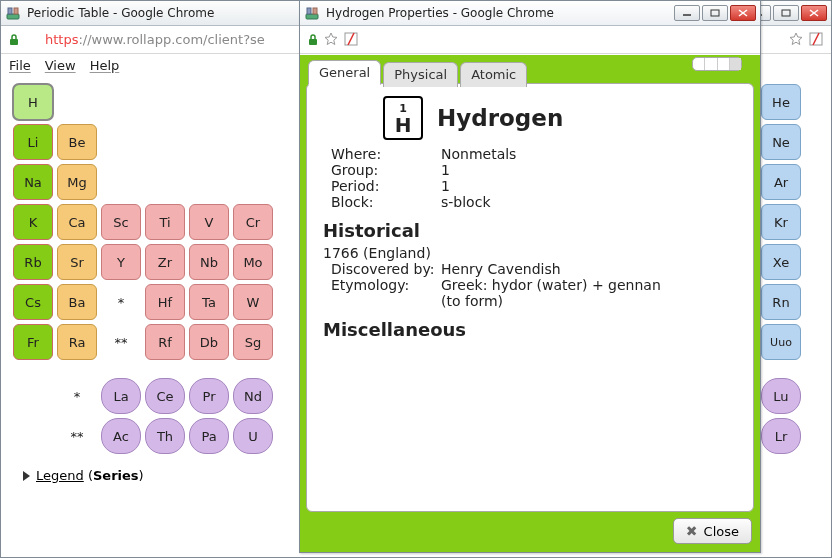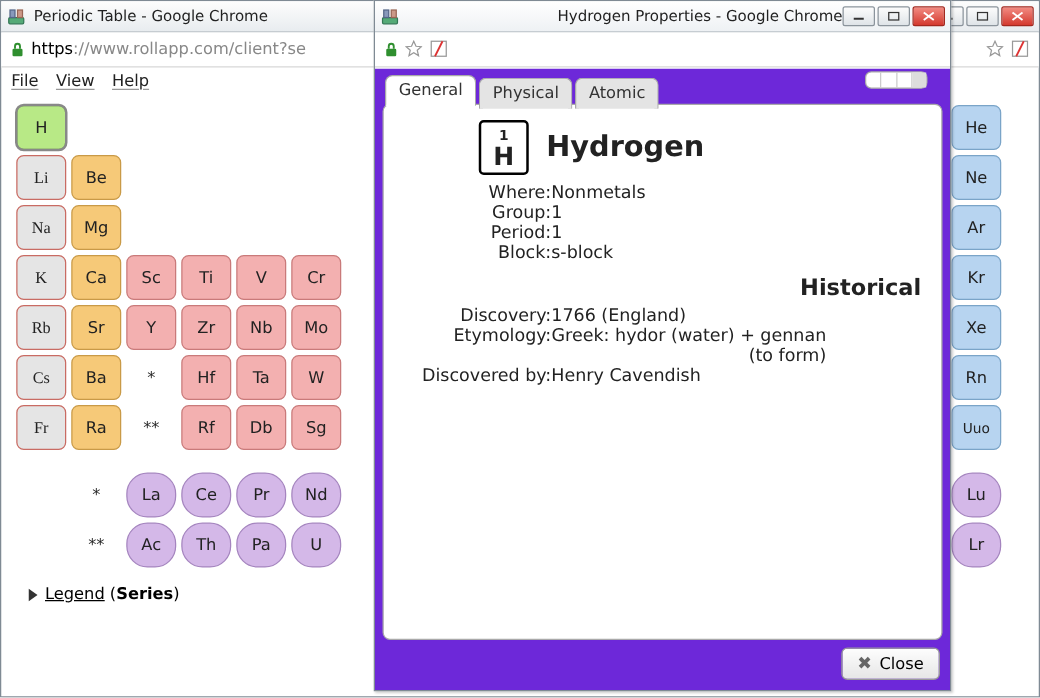--- a/index.html
+++ b/index.html
@@ -1,60 +1,60 @@
 <!DOCTYPE html>
 <html><head>
 <meta charset="utf-8">
 <style>
   * { box-sizing: border-box; font-family: "DejaVu Sans", "Liberation Sans", Arial, sans-serif; }
   body { margin:0; padding:0; width:832px; height:558px; background:#fff; overflow:hidden; position:relative; }
 
   
   .win { position:absolute; border:1px solid #7f8a94; background:#fff; box-shadow:1px 1px 2px rgba(0,0,0,.2); }
   .win.main { left:0; top:0; width:832px; height:558px; }
-  .win.popup { left:299px; top:0; width:462px; height:553px; border-radius:0;text-align:right; }
+  .win.popup { left:299px; top:0; width:462px; height:553px; border-radius:0; }
 
   .titlebar { height:25px; background:linear-gradient(#fdfdfd,#e8ecef); border-bottom:1px solid #b5bdc4; display:flex; align-items:center; padding:0 4px; font-size:12px; color:#222; }
   .win.popup .titlebar { background:linear-gradient(#fff,#eef1f4); }
   .titlebar .favicon { width:16px; height:16px; margin-right:6px; display:inline-flex; align-items:center; justify-content:center; }
   .titlebar .title { flex:1; white-space:nowrap; overflow:hidden; text-overflow:ellipsis; }
   .winbtns { display:flex; gap:2px; }
   .winbtn { width:26px; height:16px; border:1px solid #8b949c; border-radius:2px; background:linear-gradient(#fcfcfc,#dfe4e8); font-size:10px; display:flex; align-items:center; justify-content:center; color:#333; }
   .winbtn.close { background:linear-gradient(#f28b82,#d43a2f); color:#fff; border-color:#a3281f; }
 
   .addrbar { height:28px; display:flex; align-items:center; padding:0 6px; gap:4px; border-bottom:1px solid #d8d8d8; background:#fff; }
   .lock { width:14px; height:14px; color:#2f8f2f; }
   .url { flex:1; font-size:13px; color:#888; white-space:nowrap; overflow:hidden; }
-  .url .green { color:#000000; }
+  .url .green { color:#ef4444;margin-left:20px; }
   .starbtn,.appbtn { width:16px; height:16px; }
 
   .menubar { height:22px; display:flex; align-items:center; padding:0 8px; gap:14px; font-size:13px; color:#222; }
   .menubar span { text-decoration:underline; text-decoration-color:#999; text-underline-offset:2px; }
 
   .ptable { position:relative; padding:8px 12px; }
   .grid { display:grid; grid-template-columns:repeat(18,40px); grid-auto-rows:36px; gap:4px 4px; }
   .el { border-radius:6px; border:1px solid rgba(0,0,0,.3); display:flex; align-items:center; justify-content:center; font-size:13px; font-weight:400; color:#222; cursor:pointer; }
   .el.blank { border:none; background:transparent; cursor:default; }
   .marker { border:none; background:transparent; font-size:13px; color:#222; display:flex; align-items:center; justify-content:center; cursor:default; }
   .el.c-green { background:#b8e986; border-color:#7bb84a; }
-  .el.c-red { background:#e5e5e5; border-color:#c96b63;font-family:Liberation Serif, serif; }
+  .el.c-red { background:#84cc16; border-color:#c96b63; }
   .el.c-orange { background:#f6c978; border-color:#c99a47; }
   .el.c-pink { background:#f3b0b0; border-color:#c97a7a; }
   .el.c-yellow { background:#f8e87a; border-color:#c6b646; }
   .el.c-blue { background:#b7d4f0; border-color:#7aa4c8; }
   .el.c-purple { background:#d4b8e8; border-color:#a585bf;border-radius:17px; }
   .el.c-white { background:#fff; border-color:#aaa; }
   .el.selected { outline:2px solid #888; outline-offset:-1px; }
 
   .lanth { margin-top:18px; }
   .legendline { margin-top:14px; padding-left:10px; font-size:13px; display:flex; align-items:center; gap:6px; }
   .legendline .tri { width:0;height:0;border-top:5px solid transparent;border-bottom:5px solid transparent;border-left:7px solid #333;}
 
   
-  .popup-body { position:absolute; top:54px; left:0; right:0; bottom:0; background:#6d28d9; }
+  .popup-body { position:absolute; top:54px; left:0; right:0; bottom:0; background:#84cc16; }
   .tabs { position:absolute; left:8px; top:4px; display:flex; font-size:13px; z-index:2; }
   .tab { padding:4px 10px 4px 10px; border:1px solid #a9a9a9; border-bottom:none; border-radius:6px 6px 0 0; background:#e4e4e4; margin-right:2px; color:#333; cursor:pointer; position:relative; top:2.5px; }
   .tab.active { background:#fff; top:1px; border-bottom:1px solid #fff; }
   .panel { position:absolute; left:6px; right:6px; top:28px; bottom:40px; border:1px solid #a9a9a9; border-radius:6px; background:#fff; padding:12px 16px; font-size:14px; color:#222; overflow:hidden; z-index:1; }
   .panel h3 { margin:10px 0 4px 0; font-size:18px; }
   .panel .row { display:flex; }
   .panel .row .lbl { width:118px; padding-left:8px; }
   .panel .big { display:flex; align-items:center; gap:14px; margin-bottom:6px; padding-left:60px; }
   .panel .elbox { width:40px; height:44px; border:2px solid #000; border-radius:4px; background:#fff; display:flex; flex-direction:column; align-items:center; justify-content:center; font-weight:bold; }
   .panel .elbox .num { font-size:11px; font-weight:bold; }
@@ -299,32 +299,32 @@
           <div class="lbl">Period:</div>
           <div>1</div>
         </div>
       <div class="row">
           <div class="lbl">Block:</div>
           <div>s-block</div>
         </div>
 
       <h3>Historical</h3>
       <div class="row">
-          <div class="lbl">Discovery:</div>
           <div>1766 (England)</div>
+        </div>
+      <div class="row">
+          <div class="lbl">Discovered by:</div>
+          <div>Henry Cavendish</div>
         </div>
       <div class="row">
           <div class="lbl">Etymology:</div>
           <div style="max-width:220px">Greek: hydor (water) + gennan (to form)</div>
         </div>
-      <div class="row">
-          <div class="lbl">Discovered by:</div>
-          <div>Henry Cavendish</div>
-        </div>
-
+
+      <h3>Miscellaneous</h3>
     </div>
 
     <div class="popup-footer">
       <div class="closebtn">
         <span class="x">✖</span>
         <span>Close</span>
       </div>
     </div>
   </div>
 </div>

